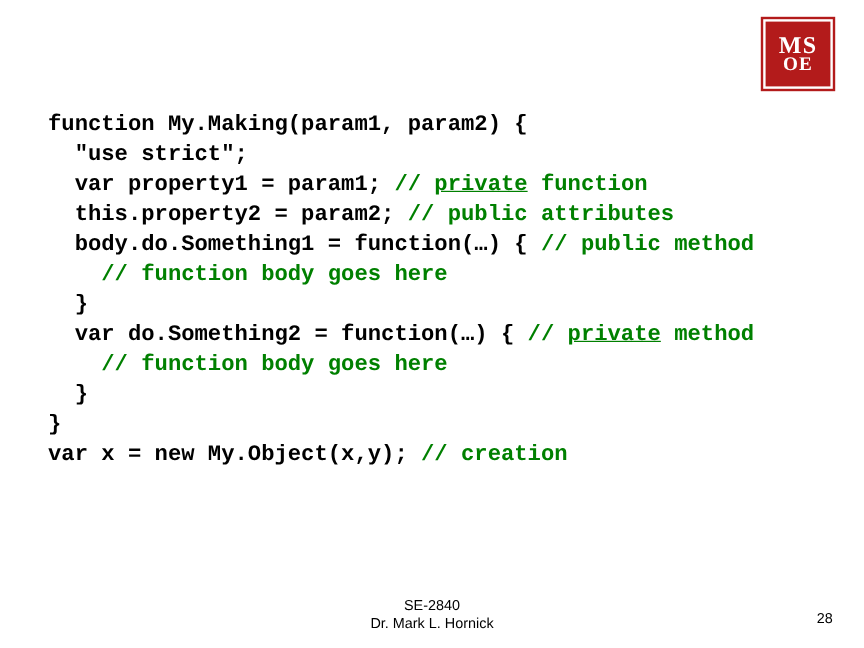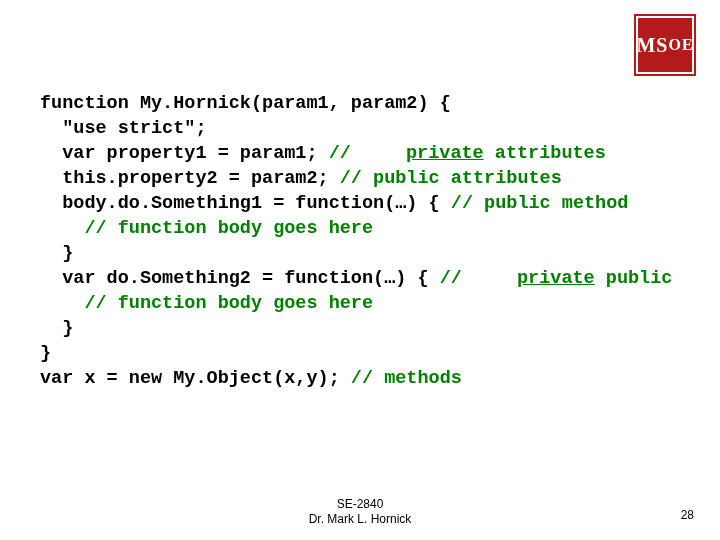--- a/index.html
+++ b/index.html
@@ -37,21 +37,21 @@
     background: #b31b1b;
     display: flex;
     align-items: center;
     justify-content: center;
   }
   .logo-inner {
     width: 54px;
     height: 54px;
     border: 2px solid #fff;
     display: flex;
-    flex-direction: row;
+    flex-direction: column;
     align-items: center;
     justify-content: center;
     color: #fff;
     font-family: Georgia, 'Times New Roman', serif;
     font-weight: bold;
     line-height: 0.9;
   }
   .logo-row1 { font-size: 20px; letter-spacing: 1px; }
   .logo-row2 { font-size: 16px; letter-spacing: 1px; }
   .code {
@@ -60,21 +60,21 @@
     left: 40px;
     right: 40px;
     font-family: "Courier New", Courier, monospace;
     font-size: 18.5px;
     font-weight: bold;
     color: #000;
     line-height: 1.35;
     white-space: pre;
   }
   .code .comment { color: #008000; }
-  .code .u { text-decoration: underline; margin-left: 44px; }
+  .code .u { text-decoration: underline; }
   .code .ind1 { display: inline-block; width: 2.0ch; }
   .code .ind2 { display: inline-block; width: 4.0ch; }
   .footer {
     position: absolute;
     bottom: 14px;
     left: 0;
     right: 0;
     text-align: center;
     font-size: 12px;
     color: #000;
@@ -94,32 +94,32 @@
 <div class="slide">
 
 
   <div class="logo">
     <div class="logo-inner">
       <div class="logo-row1">MS</div>
       <div class="logo-row2">OE</div>
     </div>
   </div>
 
-  <div class="code"><span>function My.Hornick(param1, param2) {</span>
+  <div class="code"><span>function My.Making(param1, param2) {</span>
 <span class="ind1"></span><span>"use strict";</span>
-<span class="ind1"></span><span>var property1 = param1; </span><span class="comment"><span>// </span><span class="u">private</span><span> attributes</span></span>
+<span class="ind1"></span><span>var property1 = param1; </span><span class="comment"><span>// </span><span class="u">private</span><span> function</span></span>
 <span class="ind1"></span><span>this.property2 = param2; </span><span class="comment">// public attributes</span>
 <span class="ind1"></span><span>body.do.Something1 = function(…) { </span><span class="comment">// public method</span>
 <span class="ind2"></span><span class="comment">// function body goes here</span>
 <span class="ind1"></span><span>}</span>
-<span class="ind1"></span><span>var do.Something2 = function(…) { </span><span class="comment"><span>// </span><span class="u">private</span><span> public</span></span>
+<span class="ind1"></span><span>var do.Something2 = function(…) { </span><span class="comment"><span>// </span><span class="u">private</span><span> method</span></span>
 <span class="ind2"></span><span class="comment">// function body goes here</span>
 <span class="ind1"></span><span>}</span>
 <span>}</span>
-<span>var x = new My.Object(x,y); </span><span class="comment">// methods</span></div>
+<span>var x = new My.Object(x,y); </span><span class="comment">// creation</span></div>
 
   <div class="footer">
     <div>SE-2840</div>
     <div>Dr. Mark L. Hornick</div>
   </div>
 
   <div class="pagenum">28</div>
 
 </div>
 

